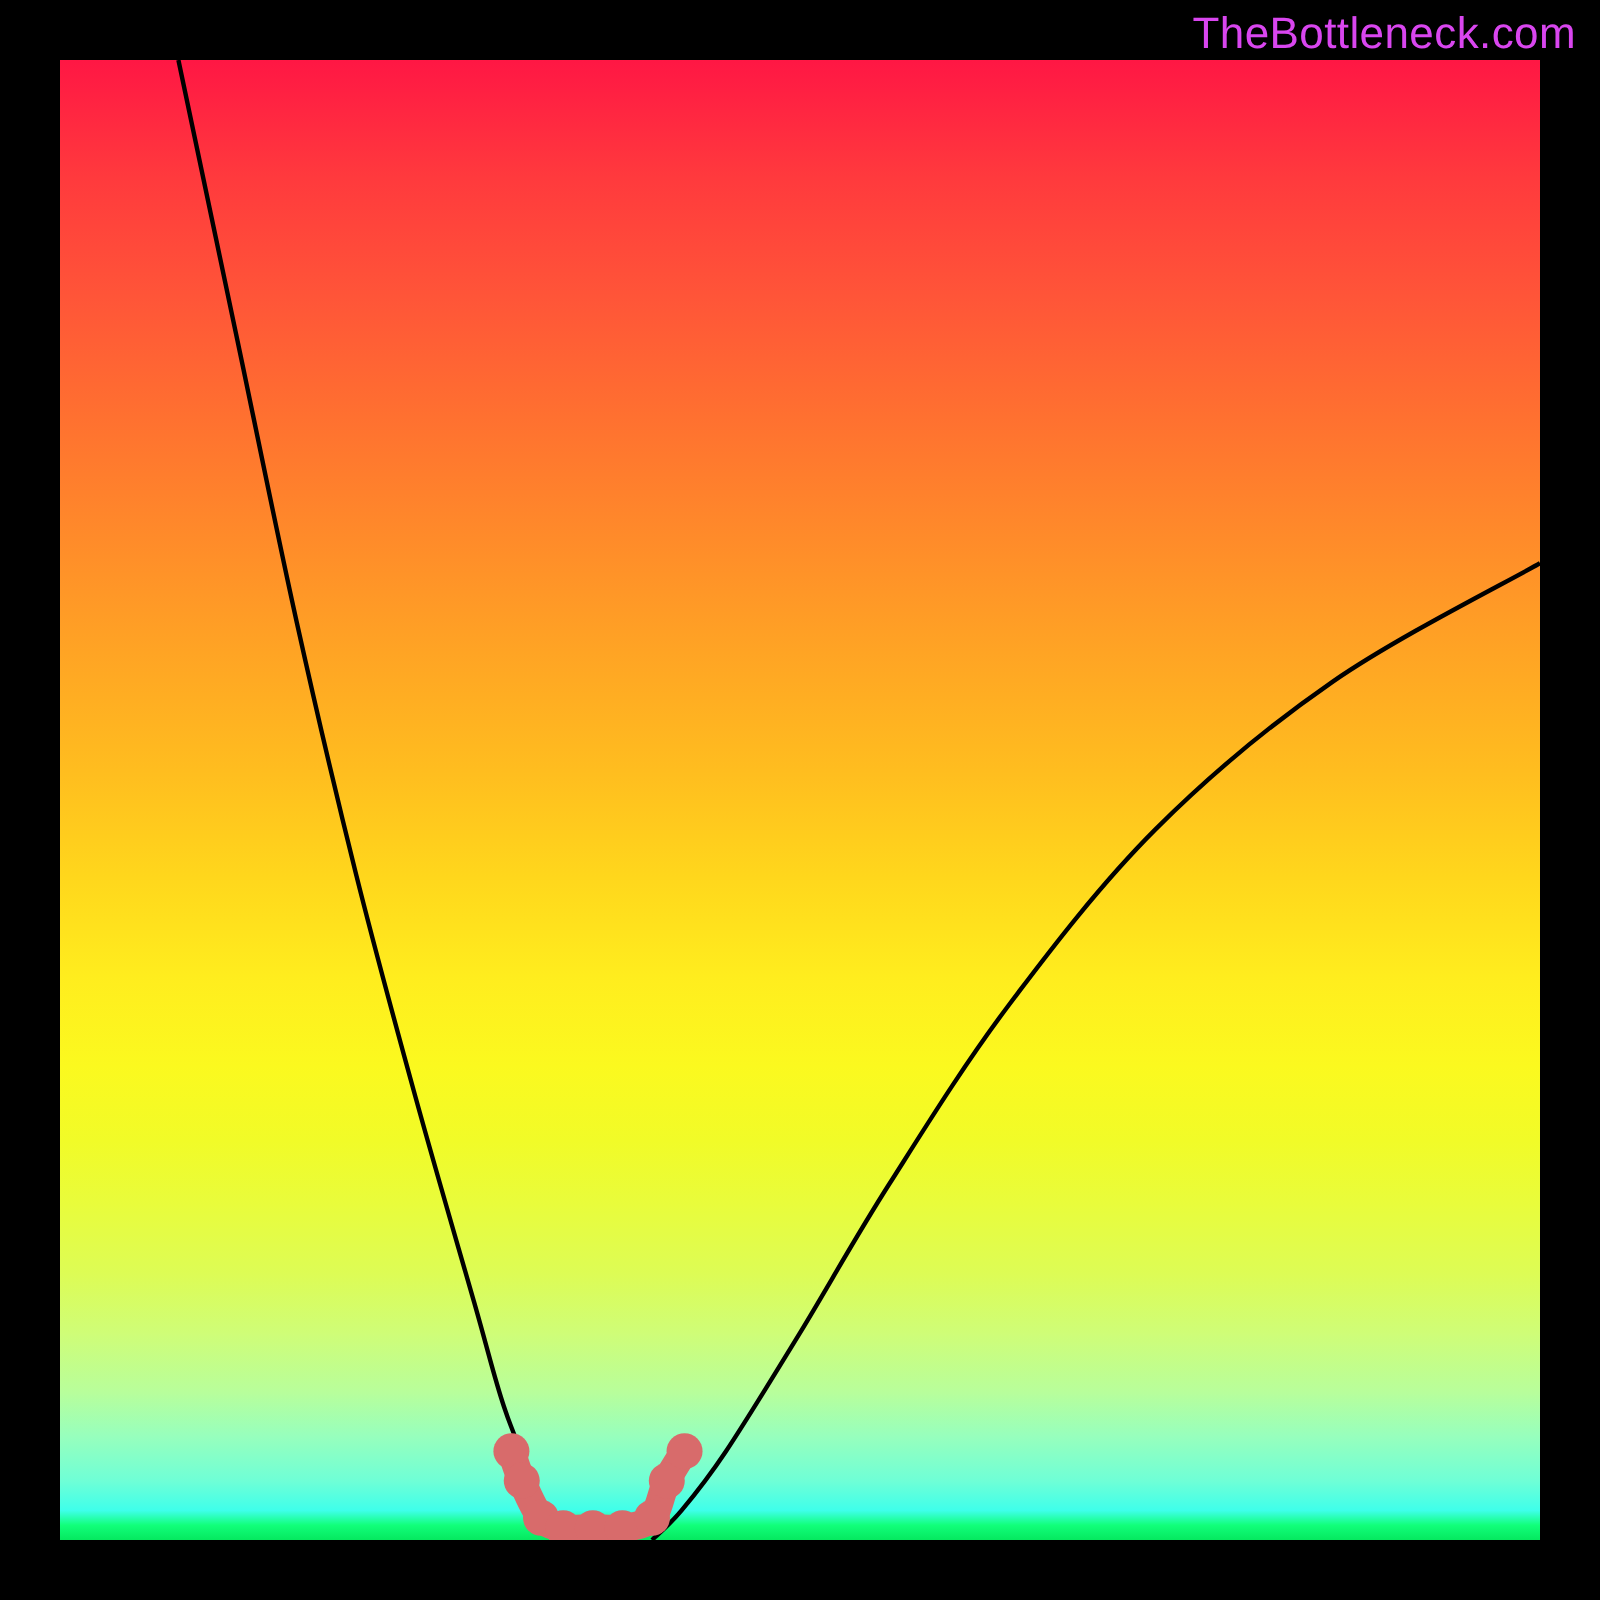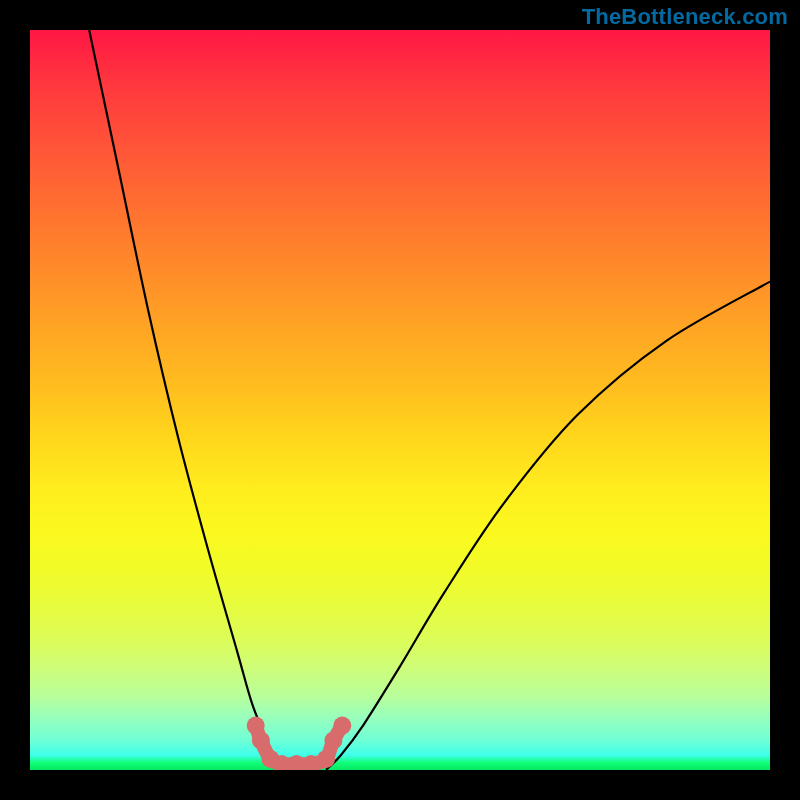--- a/index.html
+++ b/index.html
@@ -46,23 +46,23 @@
       #6fffd6 96%,
       #3fffea 98%,
       #11ff7a 99%,
       #05e85f 100%
     );
   }
   .watermark {
     position: absolute;
     top: 4px;
     right: 12px;
-    color: #0369a1;
+    color: #d946ef;
     font-size: 22px;
-    font-weight: 700;
+    font-weight: 400;
     letter-spacing: 0.2px;
     user-select: none;
   }
   svg.curves {
     position: absolute;
     top: 0;
     left: 0;
   }
 </style>
 </head>

